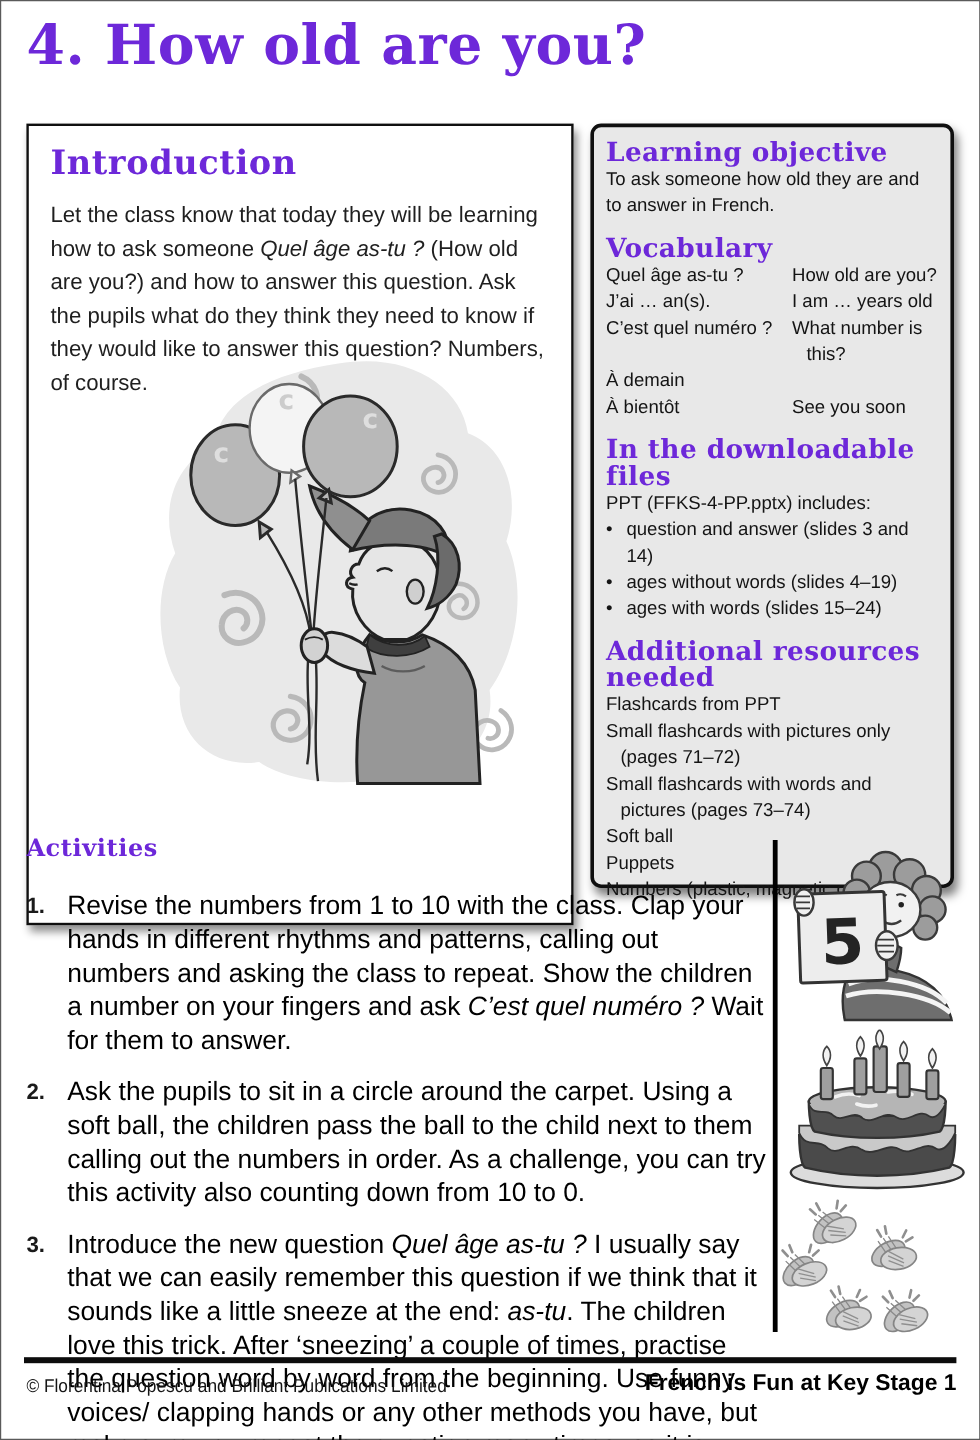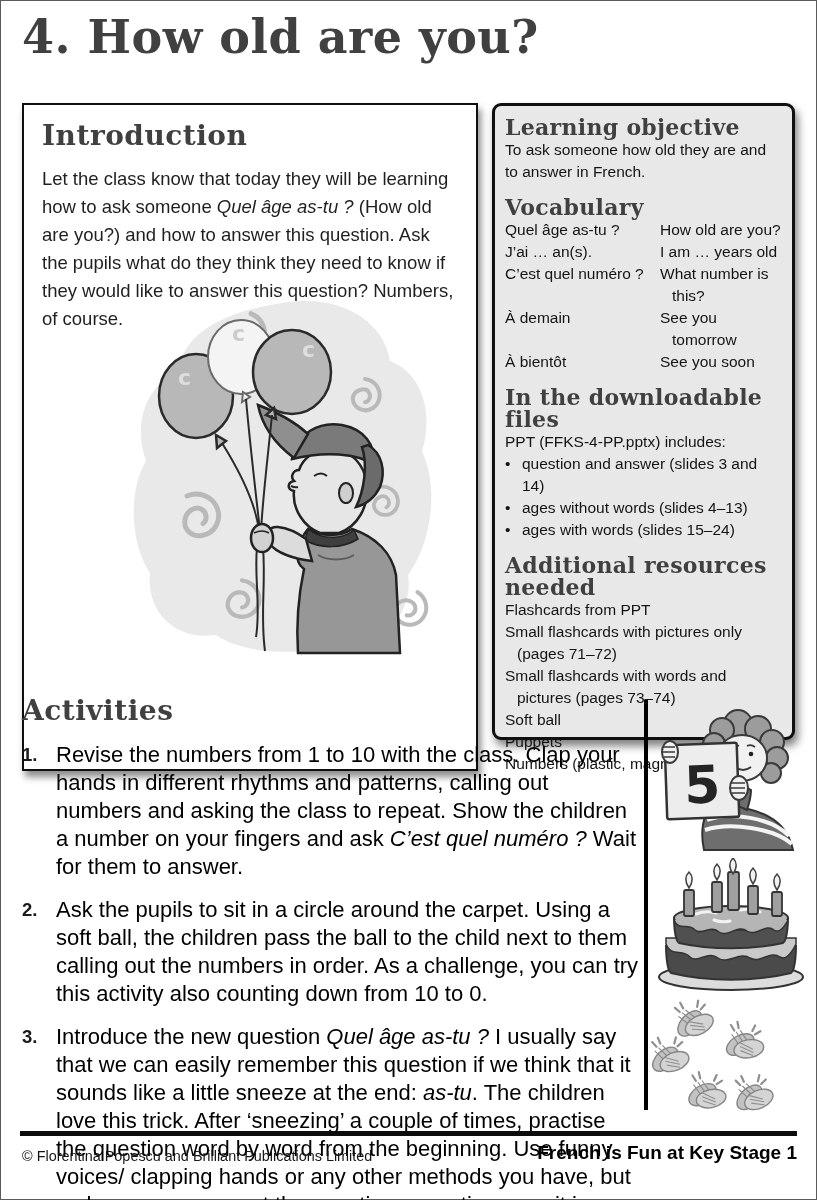--- a/index.html
+++ b/index.html
@@ -3,21 +3,21 @@
 <meta charset="utf-8">
 <style>
   * { margin:0; padding:0; box-sizing:border-box; }
   html,body { background:#9a9a9a; }
   .page {
     position:relative; width:817px; height:1200px; margin:0 auto;
     background:#ffffff; overflow:hidden;
     font-family:"Liberation Sans", sans-serif; color:#1a1a1a;
     box-shadow: inset 0 0 0 1px #5a5a5a;
   }
-  .fancy { font-family:"DejaVu Serif", serif; font-weight:700; letter-spacing:.5px; color:#404040; }
+  .fancy { font-family:"DejaVu Serif", serif; font-weight:700; letter-spacing:.5px; color:#6d28d9; }
   .abs { position:absolute; }
   .title { left:22px; top:12px; font-size:46px; line-height:1.1; }
 
   
   .intro-box {
     left:22px; top:103px; width:456px; height:668px;
     background:#fff; border:2px solid #0f0f0f;
     box-shadow:3px 6px 7px rgba(0,0,0,.45);
   }
   .intro-box .box-heading { margin:14px 18px 0; font-size:28px; }
@@ -32,21 +32,21 @@
     box-shadow:3px 6px 8px rgba(0,0,0,.5);
     padding:10px 10px 0 10px; font-size:15.5px; line-height:22px; color:#141414;
   }
   .info-box h3 { font-size:22px; letter-spacing:.3px; margin:0 0 1px 0; }
   .info-section { margin-bottom:13px; }
   .vocab-row { display:grid; grid-template-columns:155px 1fr; }
   .hang { padding-left:12px; text-indent:-12px; }
   .bullet-row { display:grid; grid-template-columns:17px 1fr; }
 
   
-  .activities-heading { left:22px; top:694px; font-size:28px; }
+  .activities-heading { left:22px; top:694px; font-size:20px; }
   .activities { left:22px; top:741px; width:618px; }
   .activity { display:flex; margin-bottom:15px; }
   .activity .num { width:34px; font-weight:bold; font-size:18.5px; line-height:28px; }
   .activity .atext { flex:1; font-size:22px; line-height:28px; color:#000000; }
 
   .divider { left:644px; top:700px; width:4px; height:410px; background:#000; }
 
   .art { position:absolute; }
   .art-boy5  { left:650px; top:702px; width:162px; height:152px; }
   .art-cake  { left:648px; top:858px; width:166px; height:136px; }
@@ -147,38 +147,37 @@
       <div class="vocab-row">
         <span>J’ai … an(s).</span>
         <span class="hang">I am … years old</span>
       </div>
       <div class="vocab-row">
         <span>C’est quel numéro ?</span>
         <span class="hang">What number is this?</span>
       </div>
       <div class="vocab-row">
         <span>À demain</span>
-        <span class="hang">See you tomorrow</span>
       </div>
       <div class="vocab-row">
         <span>À bientôt</span>
         <span class="hang">See you soon</span>
       </div>
     </div>
 
     <div class="info-section">
       <h3 class="fancy">In the downloadable files</h3>
       <div>PPT (FFKS-4-PP.pptx) includes:</div>
       <div class="bullet-row">
         <span>•</span>
         <span>question and answer (slides 3 and 14)</span>
       </div>
       <div class="bullet-row">
         <span>•</span>
-        <span>ages without words (slides 4–13)</span>
+        <span>ages without words (slides 4–19)</span>
       </div>
       <div class="bullet-row">
         <span>•</span>
         <span>ages with words (slides 15–24)</span>
       </div>
     </div>
 
     <div class="info-section">
       <h3 class="fancy">Additional resources needed</h3>
       <div class="hang">Flashcards from PPT</div>

